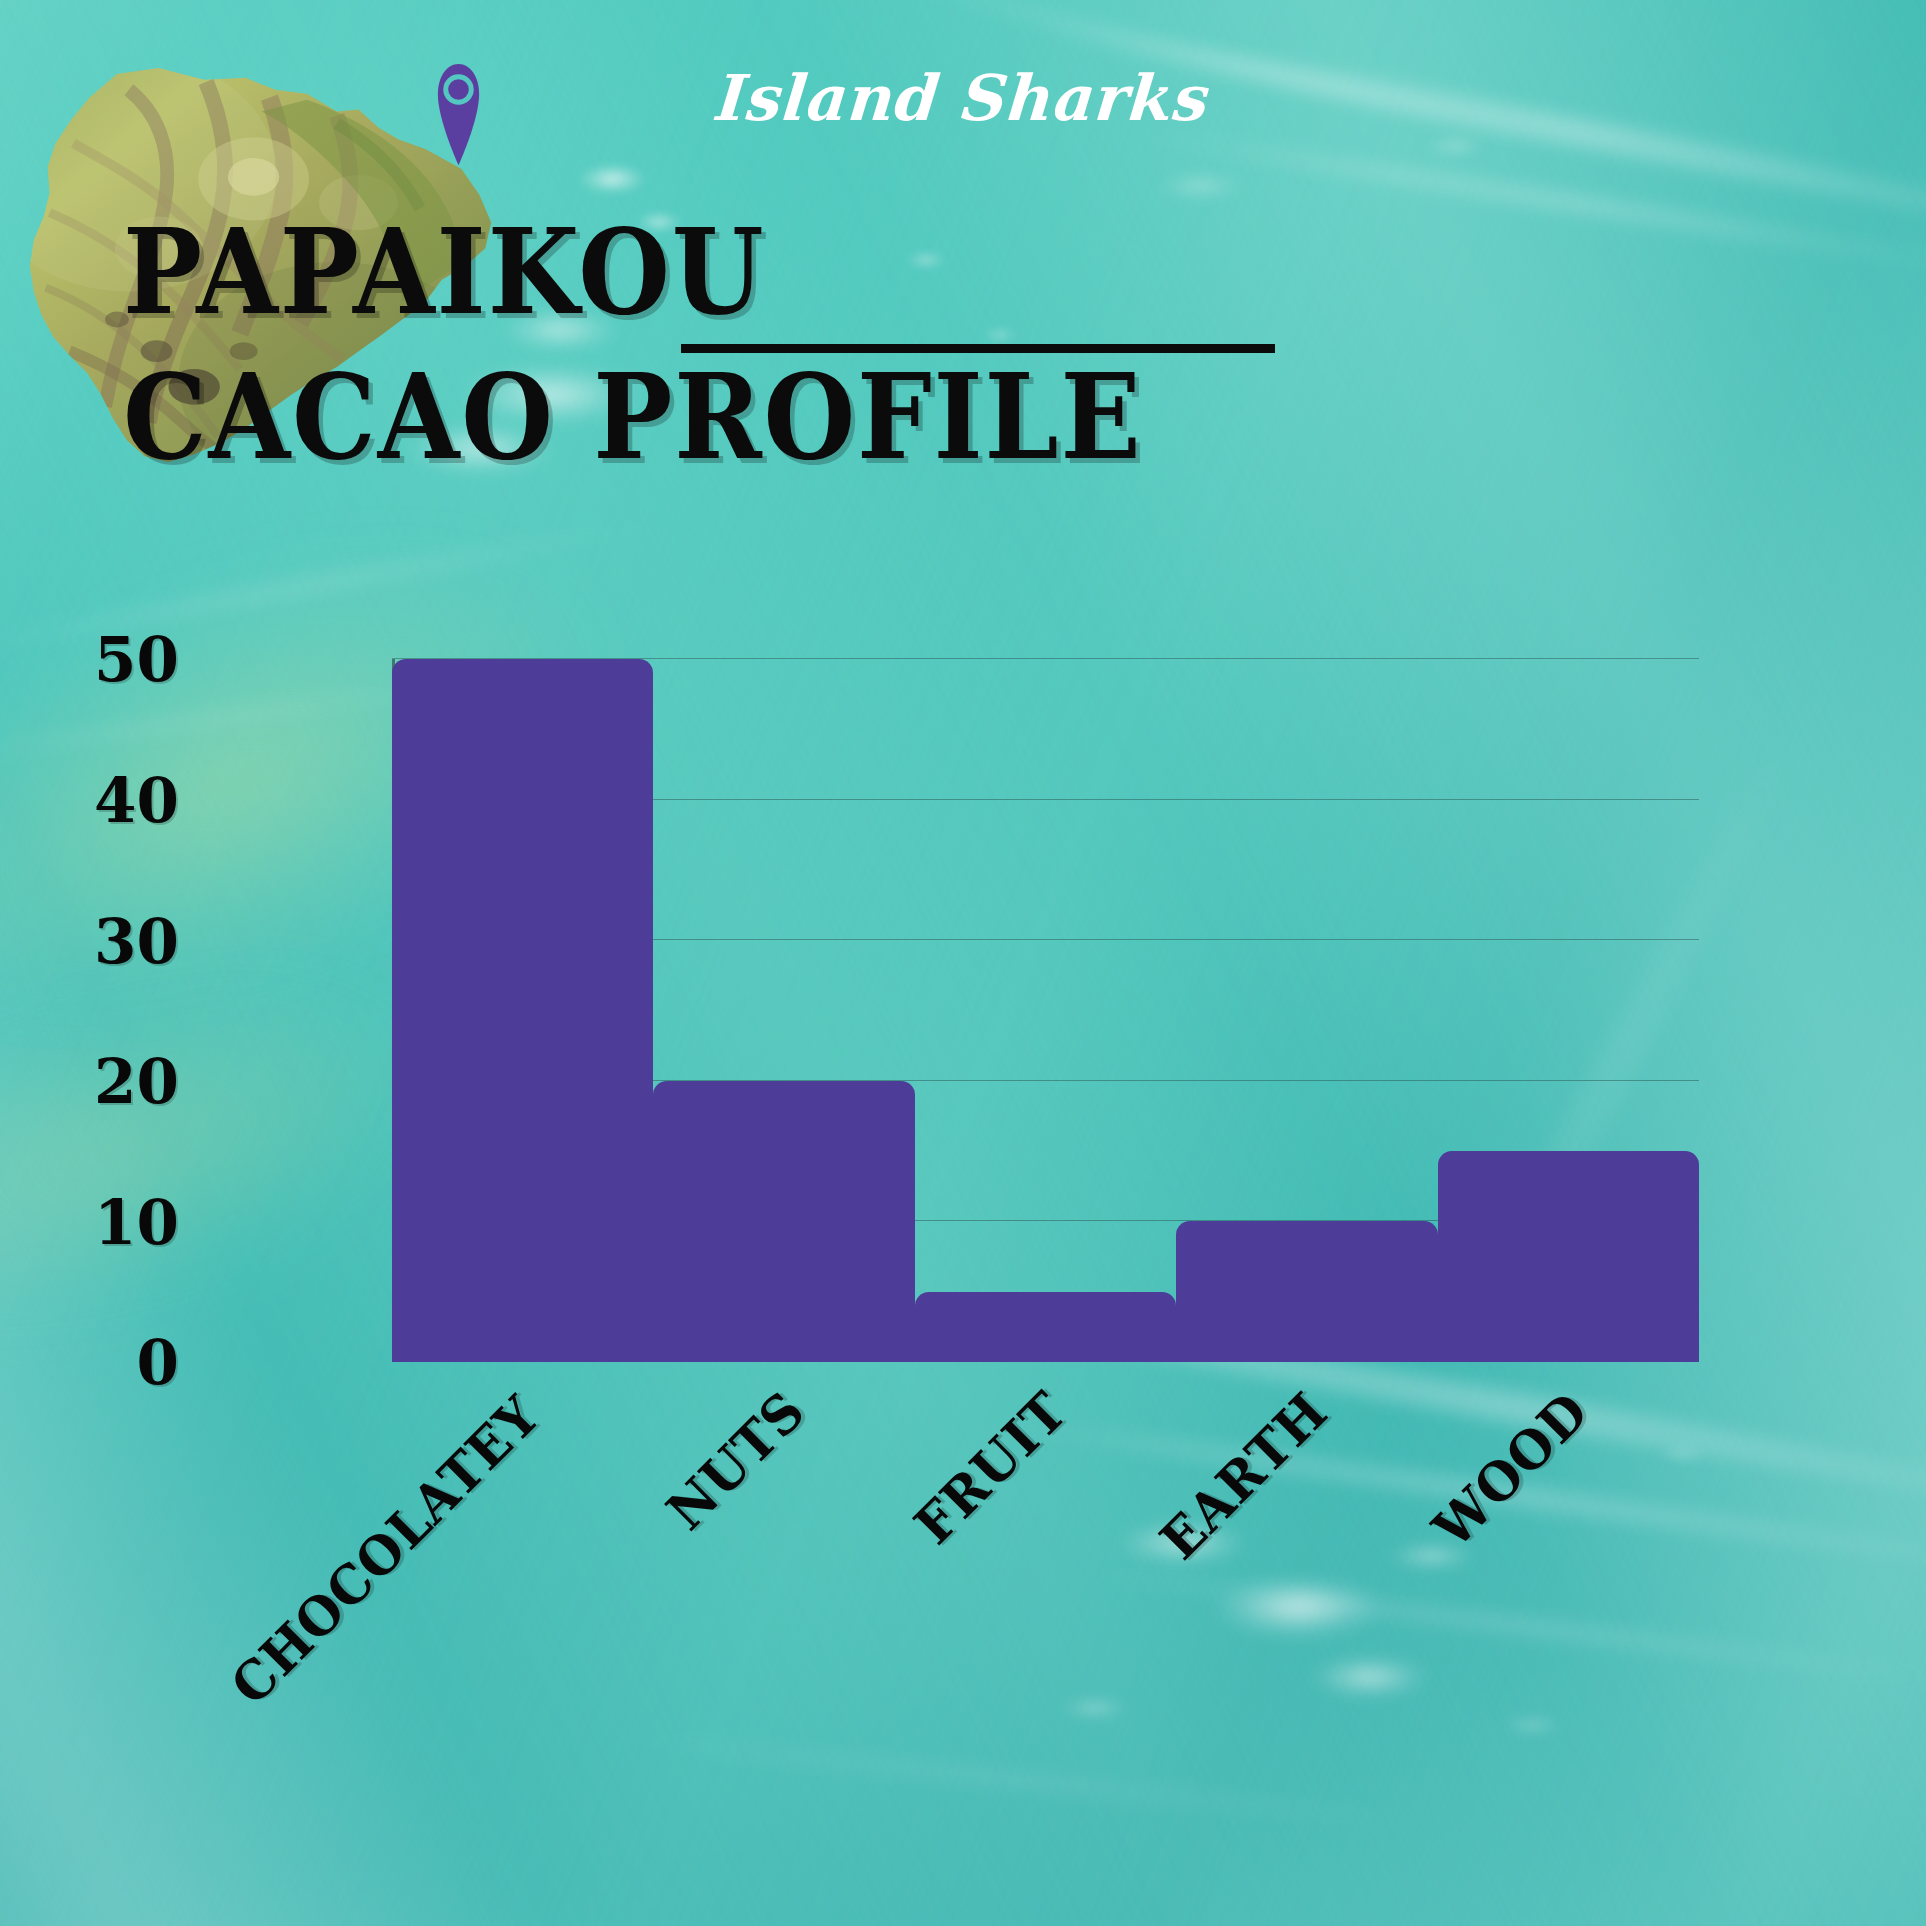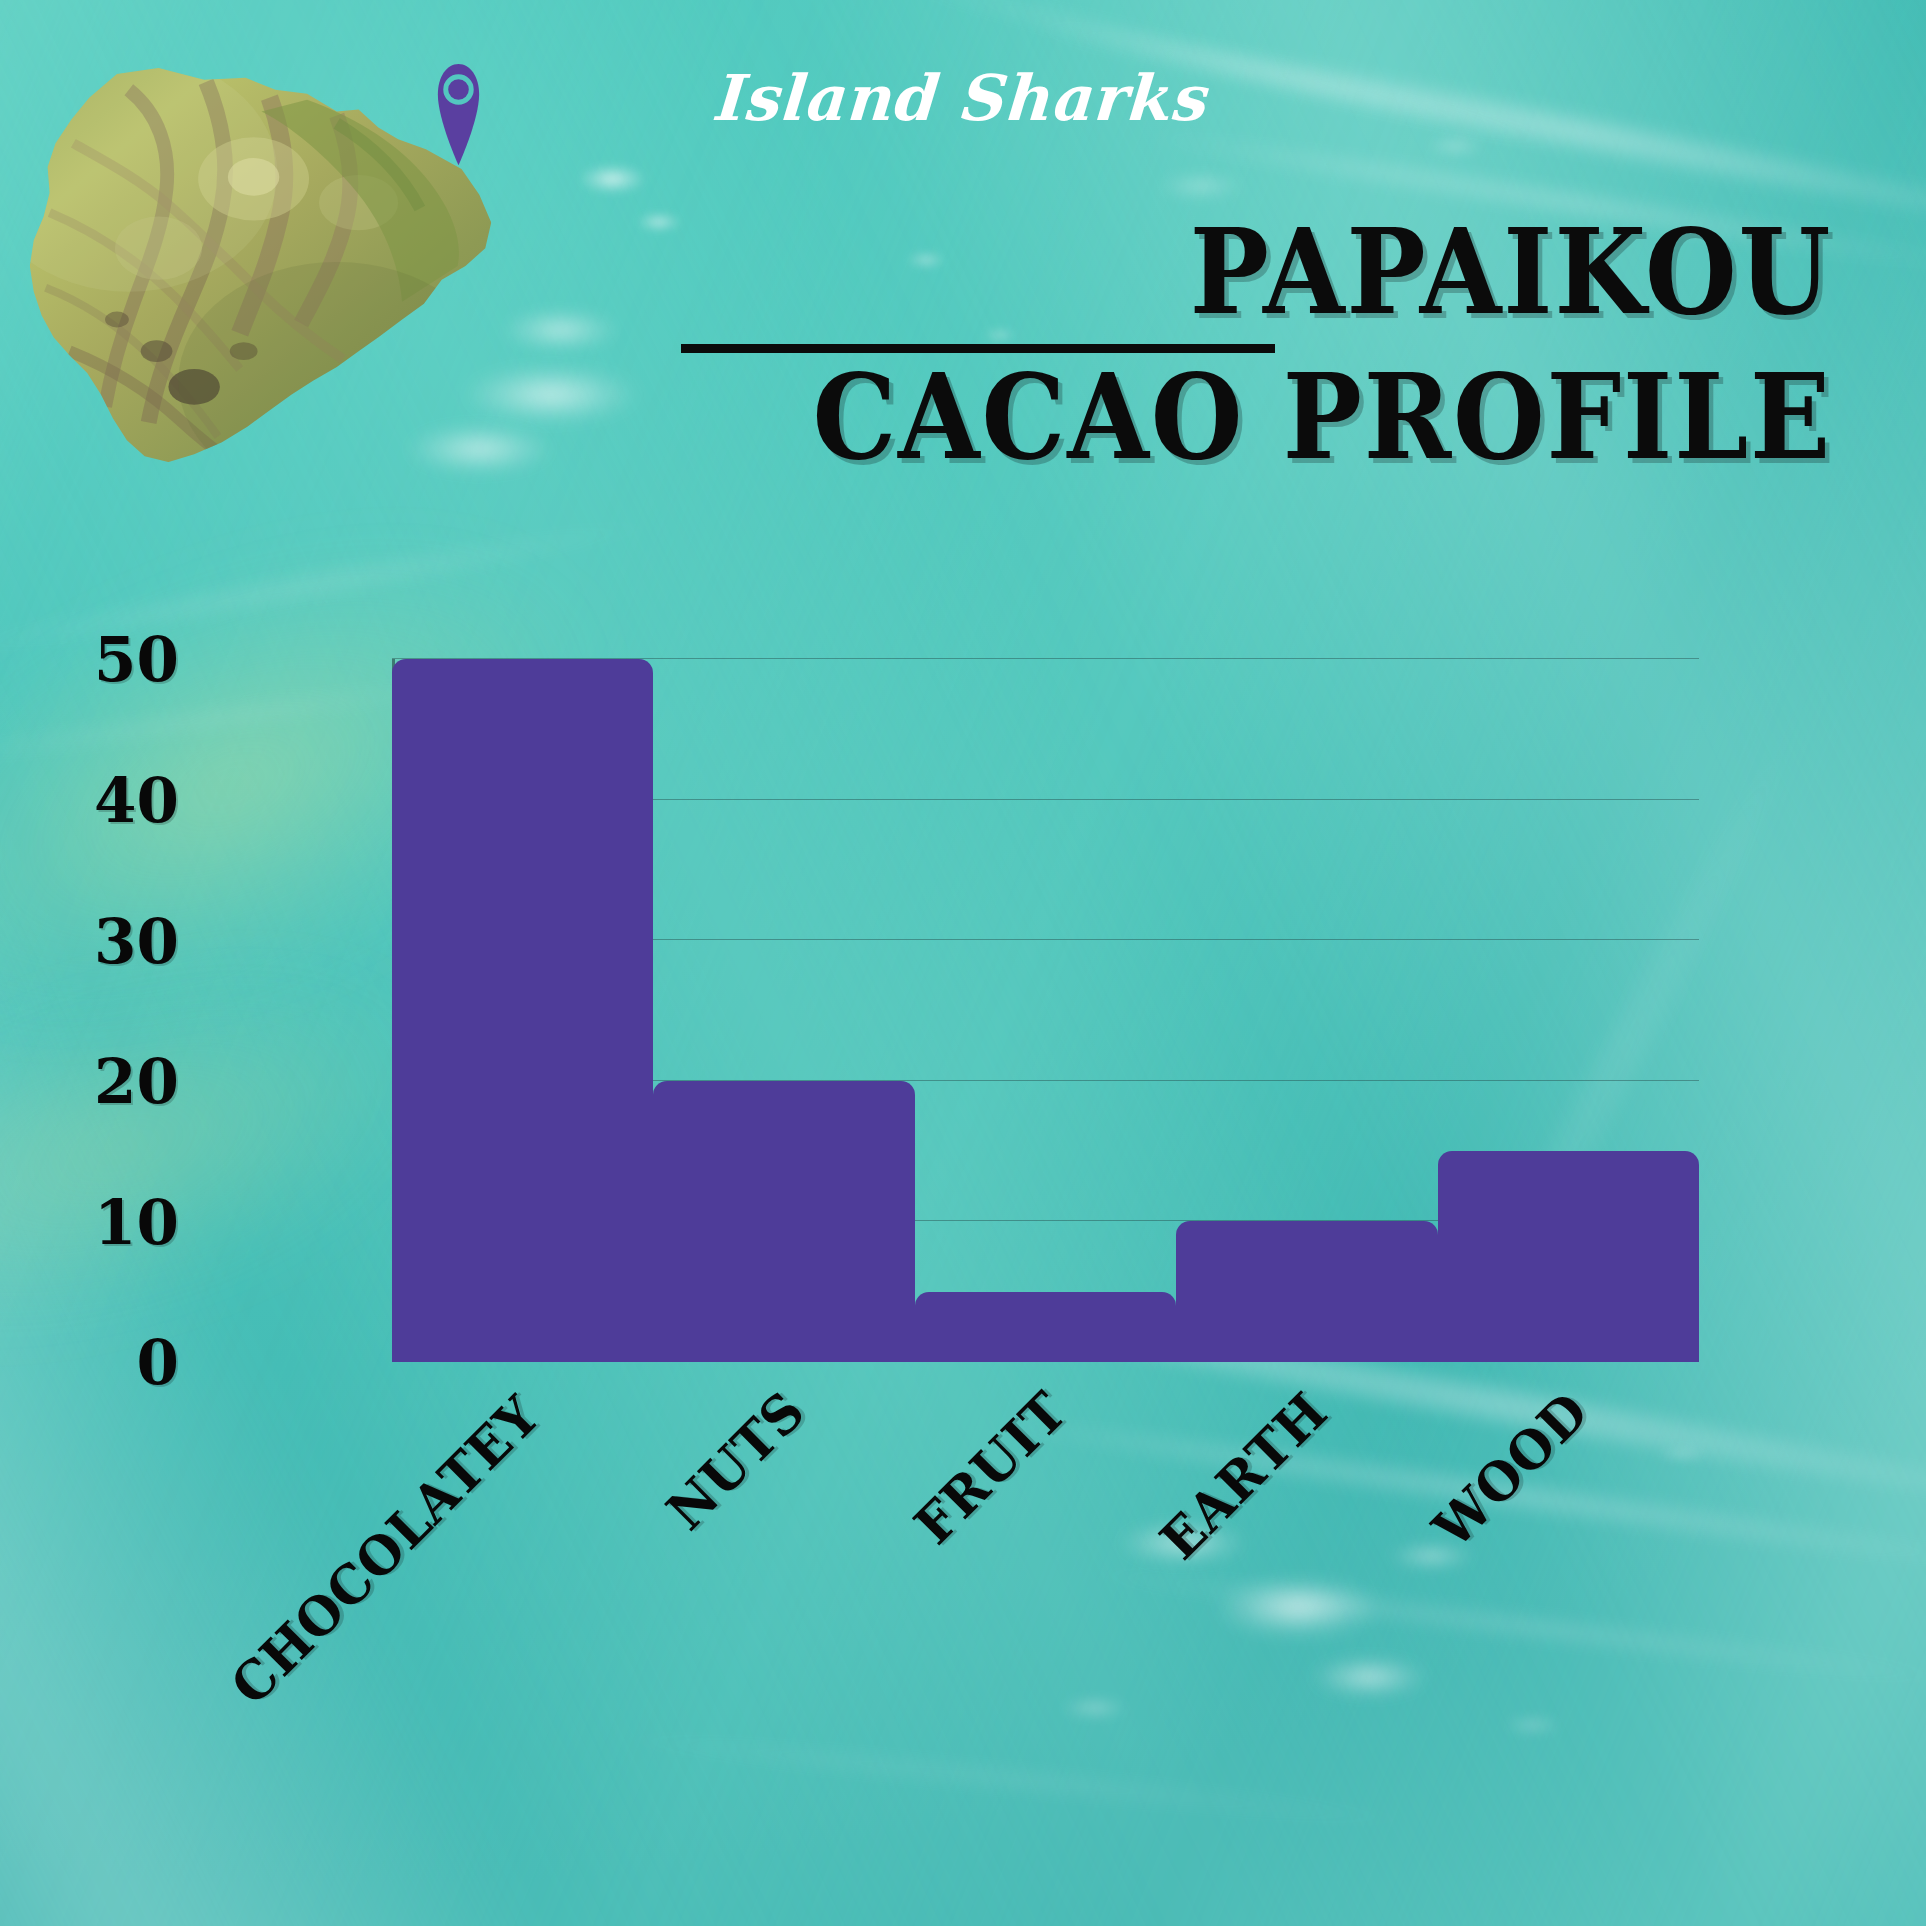--- a/index.html
+++ b/index.html
@@ -91,21 +91,21 @@
   
   #pin{position:absolute;left:430px;top:59px;width:57px;height:109px;}
 
   
   #brand{
     position:absolute;left:0;right:0;top:61px;text-align:center;
     color:#ffffff;font-family:"DejaVu Serif",serif;font-style:italic;font-weight:700;
     font-size:63px;letter-spacing:0.5px;
     transform:skewX(-6deg);
   }
-  #titleWrap{position:absolute;left:0;right:0;top:216px;text-align:right;padding-left:28px;}
+  #titleWrap{position:absolute;left:0;right:0;top:216px;text-align:left;padding-left:28px;}
   .bigtitle{
     font-family:"DejaVu Serif",serif;font-weight:700;
     color:#0b0b0b;line-height:.96;letter-spacing:2px;
     text-shadow:5px 5px 0 rgba(0,0,0,.22);
     transform:scaleX(.90);
   }
   #t1{font-size:117px;}
   #rule{width:594px;height:9px;background:#0b0b0b;margin:16px auto 8px auto;}
   #t2{font-size:117px;}
 

